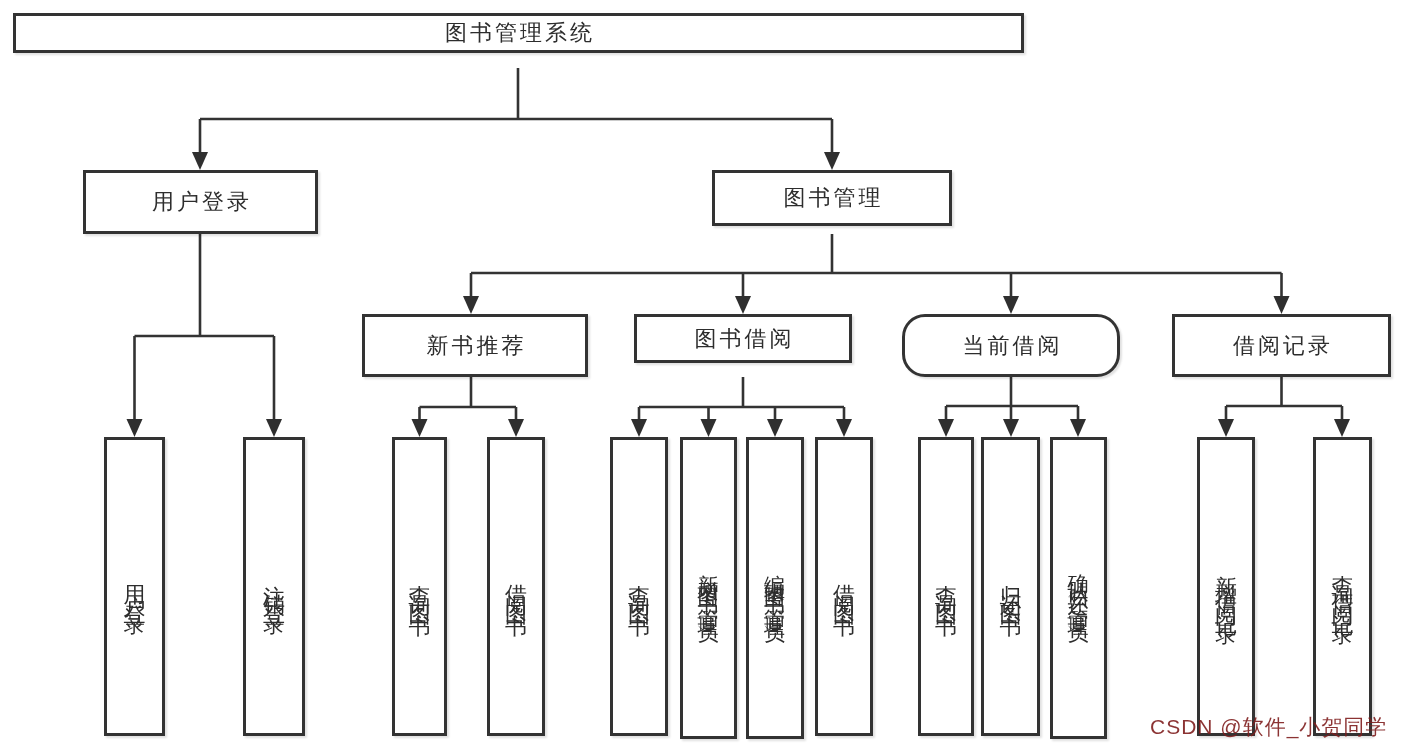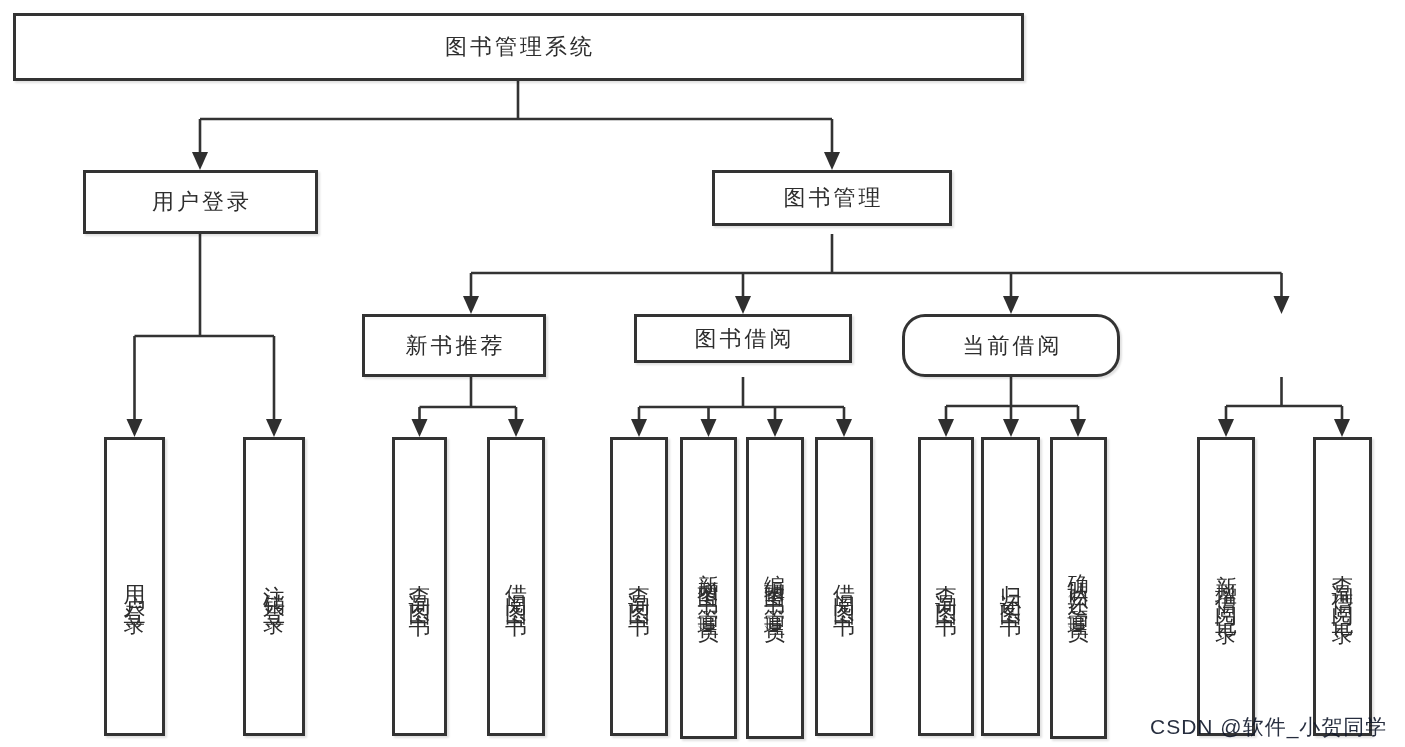--- a/index.html
+++ b/index.html
@@ -17,21 +17,21 @@
   }
   .hbox{font-size:22px;letter-spacing:3px;text-indent:3px;white-space:nowrap;}
   .vbox span{
     writing-mode:vertical-rl;text-orientation:mixed;
     font-size:22px;letter-spacing:10px;line-height:1;
     white-space:nowrap;
   }
   .vbox.long span{letter-spacing:7px;font-size:21px;}
   #watermark{
     position:absolute;left:1150px;top:713px;
-    font-size:21px;color:#0f172a;opacity:.9;white-space:nowrap;
+    font-size:21px;color:#7f1d1d;opacity:.9;white-space:nowrap;
     letter-spacing:1px;z-index:5;
   }
   svg path{stroke:#333333;stroke-width:2.6;fill:none;}
   svg polygon{fill:#2f2f2f;stroke:none;}
 </style>
 </head>
 <body>
 
 <div id="stage">
 
@@ -67,28 +67,29 @@
       <polygon points="767,419 783,419 775,437"></polygon>
       <polygon points="836,419 852,419 844,437"></polygon>
       <polygon points="938,419 954,419 946,437"></polygon>
       <polygon points="1003,419 1019,419 1011,437"></polygon>
       <polygon points="1070,419 1086,419 1078,437"></polygon>
       <polygon points="1218,419 1234,419 1226,437"></polygon>
       <polygon points="1334,419 1350,419 1342,437"></polygon>
     </g>
   </svg>
 
-  <div class="node hbox" style="left:13px;top:13px;width:1011px;height:68px;">图书管理系统</div>
+  <div class="node hbox" style="left:13px;top:13px;width:1011px;height:40px;">图书管理系统</div>
 
   <div class="node hbox" style="left:83px;top:170px;width:235px;height:64px;">用户登录</div>
   <div class="node hbox" style="left:712px;top:170px;width:240px;height:56px;">图书管理</div>
 
-  <div class="node hbox" style="left:362px;top:314px;width:184px;height:63px;">新书推荐</div>
+  <div class="node hbox" style="left:362px;top:314px;width:226px;height:63px;">新书推荐</div>
   <div class="node hbox" style="left:634px;top:314px;width:218px;height:49px;">图书借阅</div>
   <div class="node hbox" style="left:902px;top:314px;width:218px;height:63px;border-radius:23px;">当前借阅</div>
+  <div class="node hbox" style="left:1172px;top:314px;width:219px;height:63px;">借阅记录</div>
 
   <div class="node vbox" style="left:104px;top:437px;width:61px;height:299px;">
     <span>用户登录</span>
     </div>
   <div class="node vbox" style="left:243px;top:437px;width:62px;height:299px;">
     <span>注销登录</span>
     </div>
 
   <div class="node vbox" style="left:392px;top:437px;width:55px;height:299px;">
     <span>查询图书</span>

